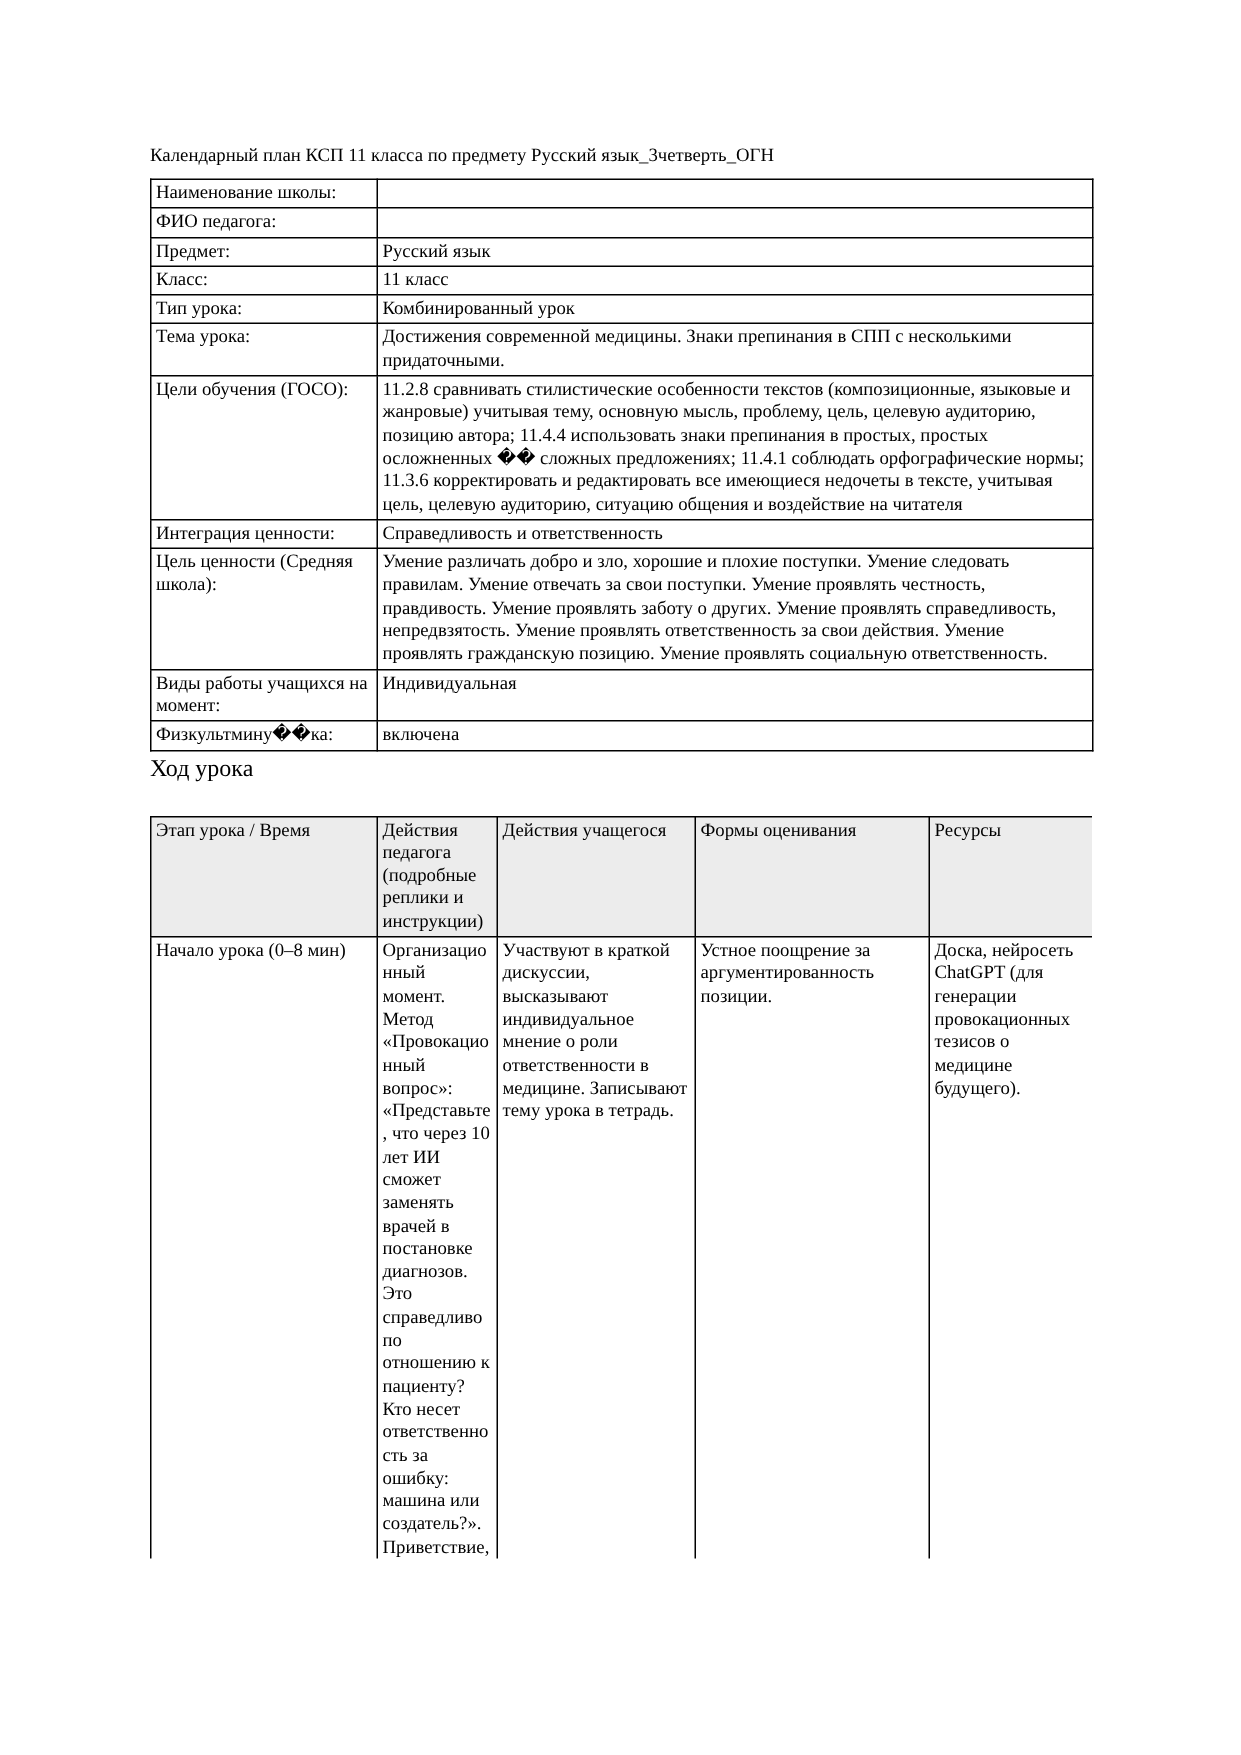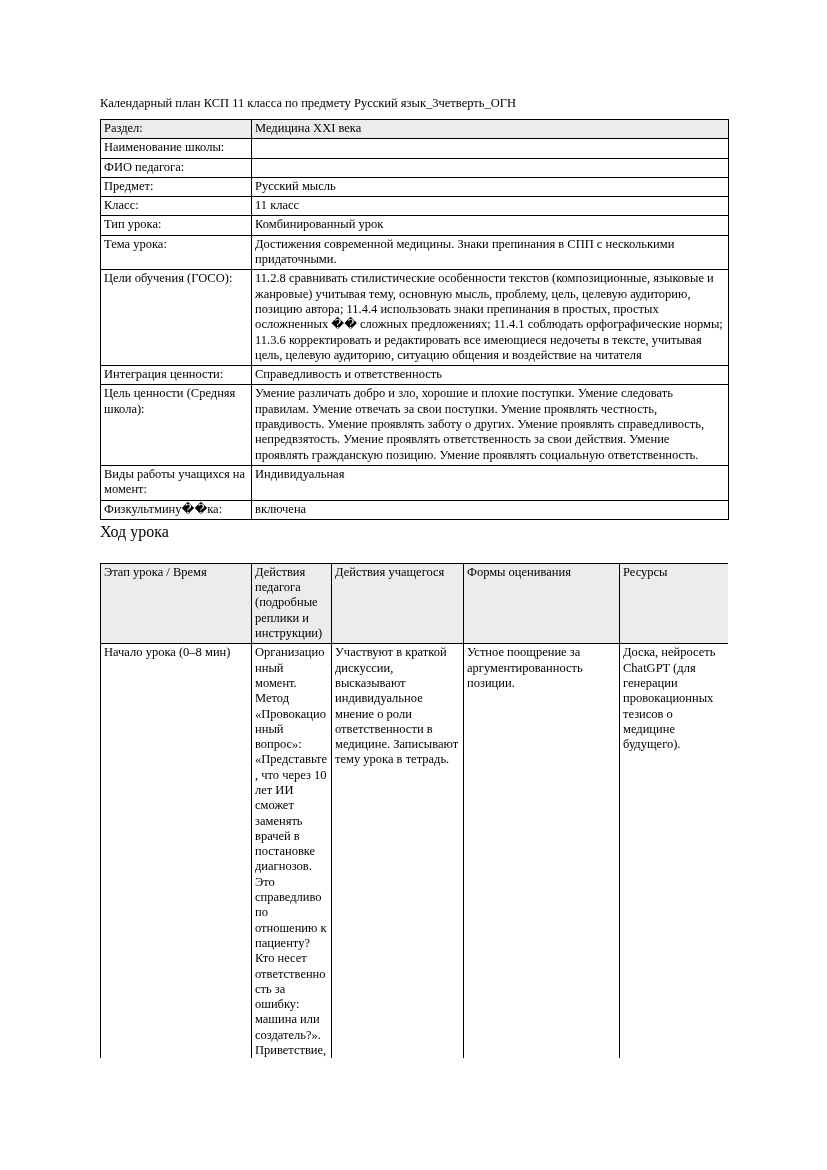--- a/index.html
+++ b/index.html
@@ -82,34 +82,30 @@
 
     <div class="doc-title">Календарный план КСП 11 класса по предмету Русский язык_3четверть_ОГН</div>
 
     <table class="grid">
       <colgroup>
         <col class="c-label">
         <col class="c-value">
       </colgroup>
       <tbody>
         <tr>
-          <td class="shaded">Раздел:</td>
-          <td class="shaded">Медицина XXI века</td>
-        </tr>
-        <tr>
           <td>Наименование школы:</td>
           <td></td>
         </tr>
         <tr>
           <td>ФИО педагога:</td>
           <td></td>
         </tr>
         <tr>
           <td>Предмет:</td>
-          <td>Русский мысль</td>
+          <td>Русский язык</td>
         </tr>
         <tr>
           <td>Класс:</td>
           <td>11 класс</td>
         </tr>
         <tr>
           <td>Тип урока:</td>
           <td>Комбинированный урок</td>
         </tr>
         <tr>

